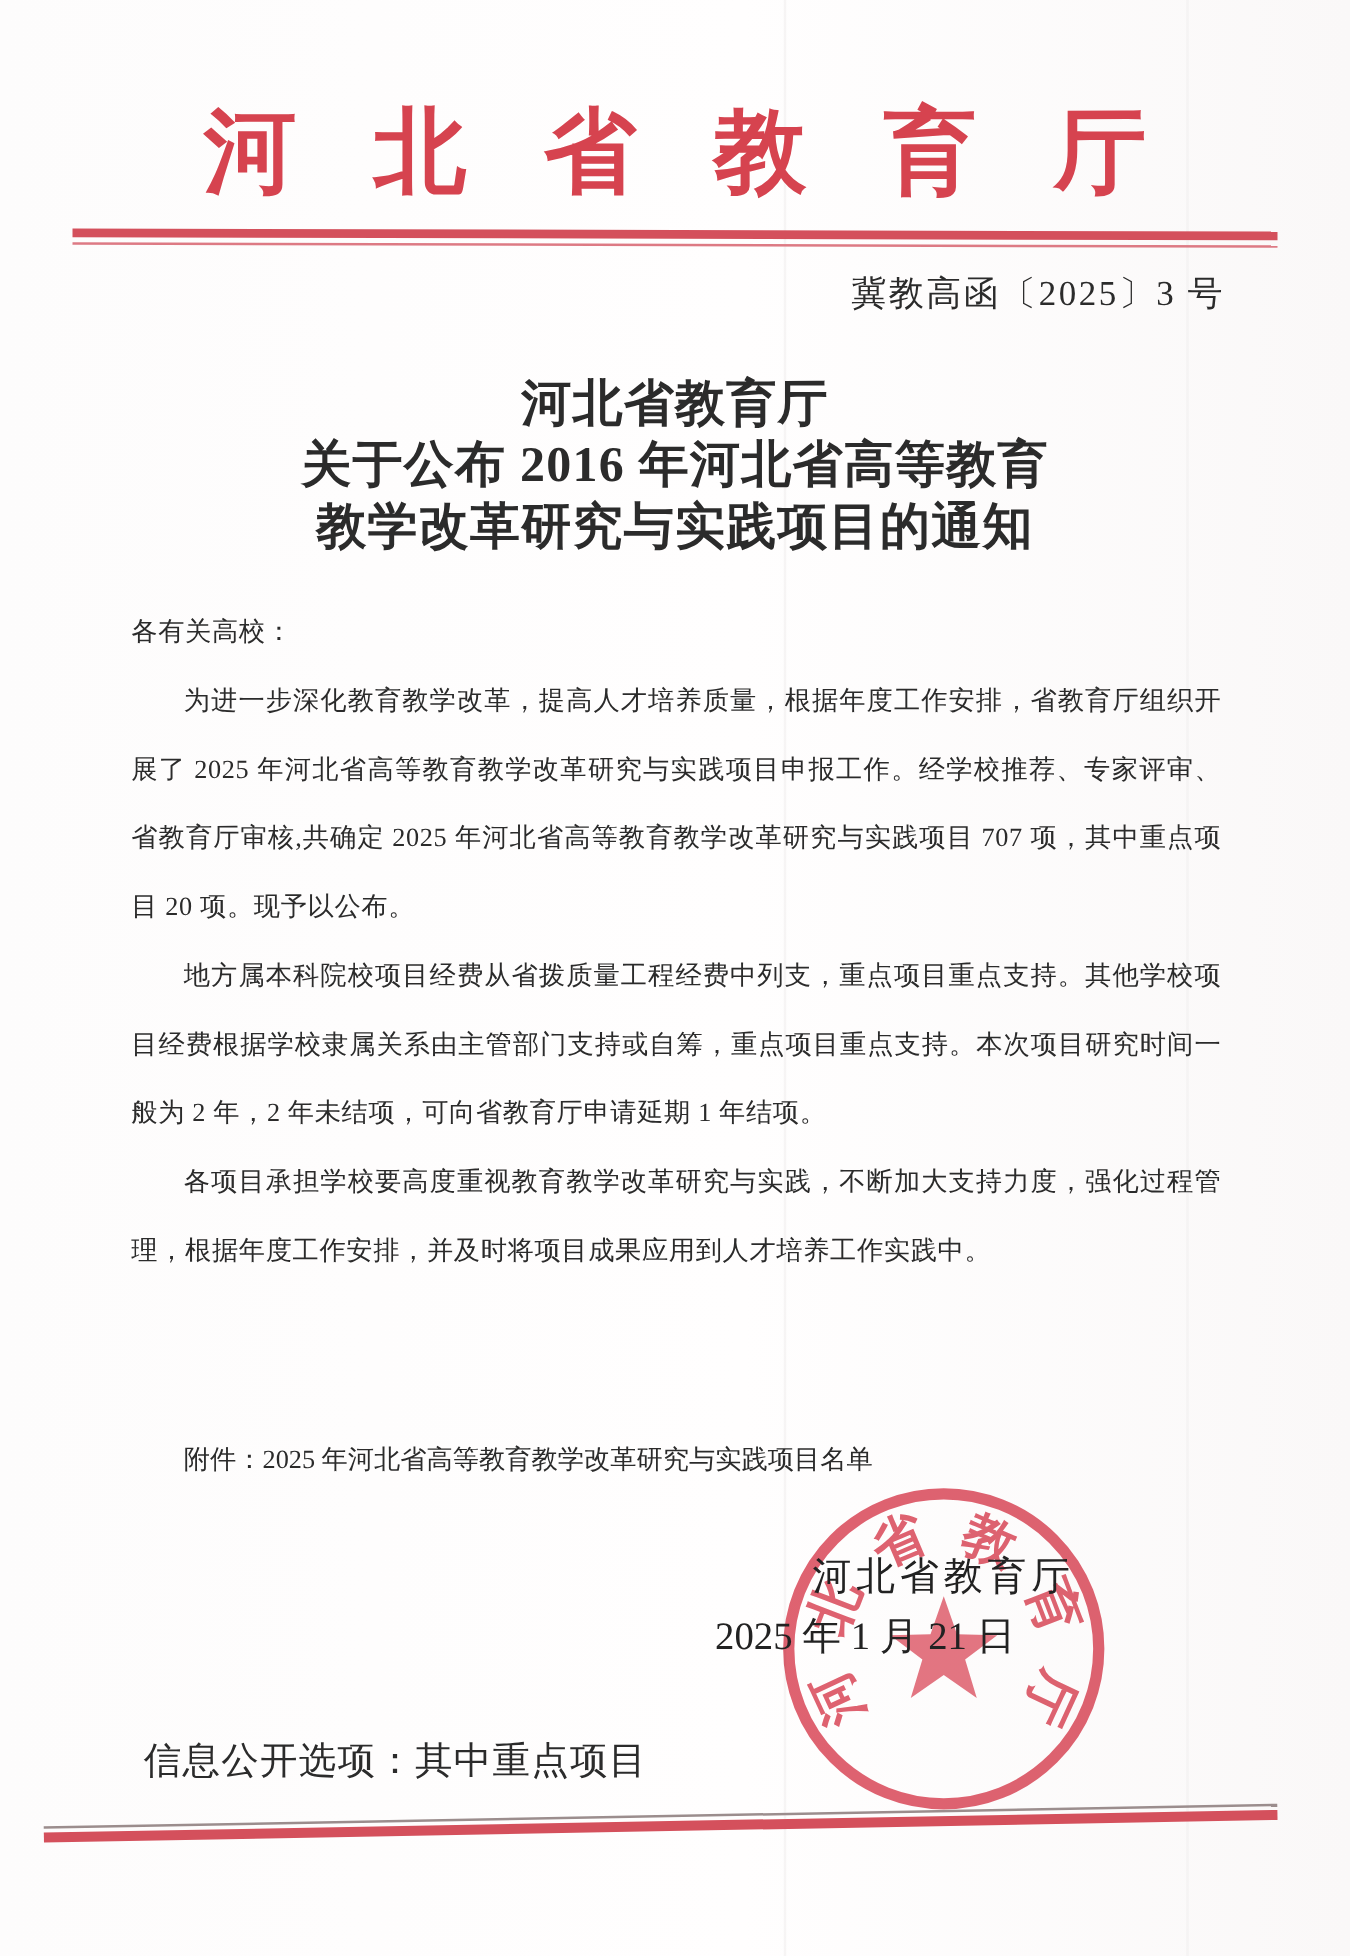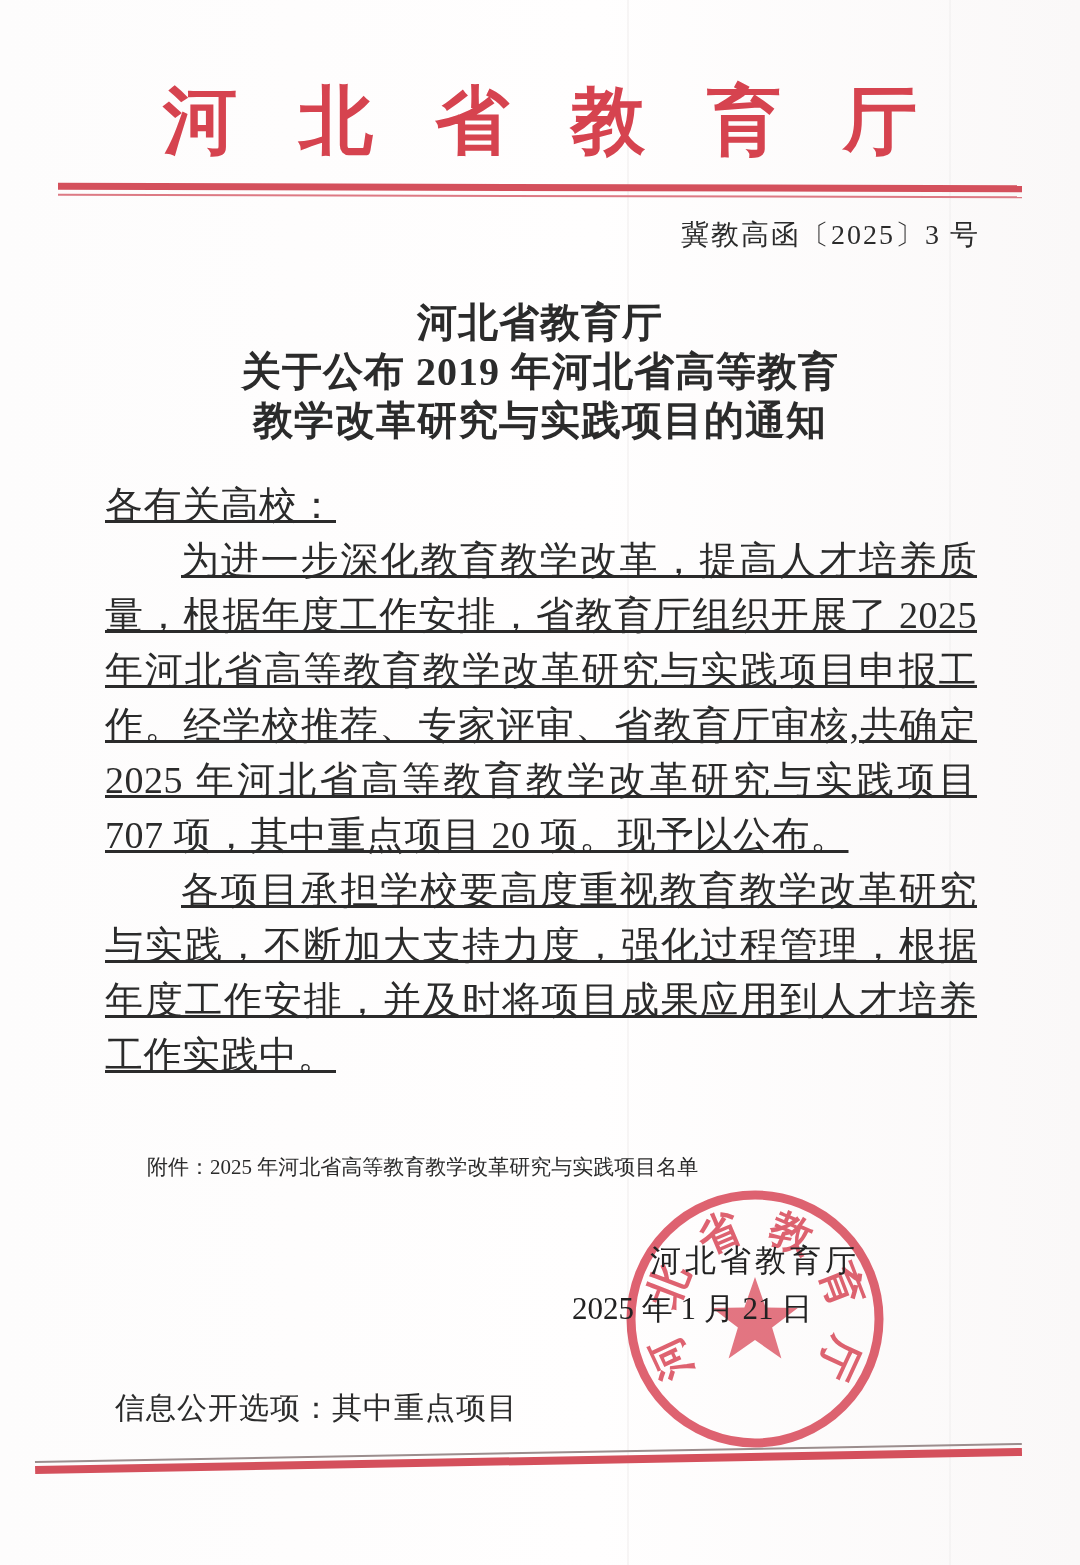--- a/index.html
+++ b/index.html
@@ -53,25 +53,24 @@
     text-align: center;
     font-weight: bold;
     font-size: 40px;
     line-height: 49px;
     letter-spacing: 1px;
   }
 
   .body-text {
     position: absolute;
     top: 478px; left: 105px; width: 872px;
-    font-size: 38px;
+    font-size: 21px;
     line-height: 55px;
     text-align: justify;
     letter-spacing: 0.5px;
-    text-decoration: underline;
   }
   .body-text .salutation { text-indent: 0; }
   .body-text .para { text-indent: 2em; }
   .attachment-line {
     position: absolute;
     top: 1140px; left: 105px; width: 920px;
     font-size: 21px;
     line-height: 55px;
     text-indent: 2em;
     white-space: nowrap;
@@ -132,28 +131,29 @@
 
   <div class="rule-top">
     <div class="thick"></div>
     <div class="thin"></div>
   </div>
 
   <div class="doc-number">冀教高函〔2025〕3 号</div>
 
   <div class="doc-title">
       <div>河北省教育厅</div>
-      <div>关于公布 2019 年河北省高等教育</div>
+      <div>关于公布 2016 年河北省高等教育</div>
       <div>教学改革研究与实践项目的通知</div>
     </div>
 
   <div class="body-text">
     <div class="salutation">各有关高校：</div>
     <div>
         <div class="para">为进一步深化教育教学改革，提高人才培养质量，根据年度工作安排，省教育厅组织开展了 2025 年河北省高等教育教学改革研究与实践项目申报工作。经学校推荐、专家评审、省教育厅审核,共确定 2025 年河北省高等教育教学改革研究与实践项目 707 项，其中重点项目 20 项。现予以公布。</div>
+        <div class="para">地方属本科院校项目经费从省拨质量工程经费中列支，重点项目重点支持。其他学校项目经费根据学校隶属关系由主管部门支持或自筹，重点项目重点支持。本次项目研究时间一般为 2 年，2 年未结项，可向省教育厅申请延期 1 年结项。</div>
         <div class="para">各项目承担学校要高度重视教育教学改革研究与实践，不断加大支持力度，强化过程管理，根据年度工作安排，并及时将项目成果应用到人才培养工作实践中。</div>
       </div>
   </div>
 
   <div class="attachment-line">附件：2025 年河北省高等教育教学改革研究与实践项目名单</div>
 
   <div class="seal">
     <svg viewBox="0 0 278 278" xmlns="http://www.w3.org/2000/svg">
       <circle cx="139" cy="139" r="124" fill="none" stroke="#dd5565" stroke-width="9"></circle>
       <polygon fill="#dd5565" opacity="0.88" points="139,97 149.6,127.4 181.8,128.1 156.1,147.6 165.4,178.4 139,160 112.6,178.4 121.9,147.6 96.2,128.1 128.4,127.4"></polygon>

